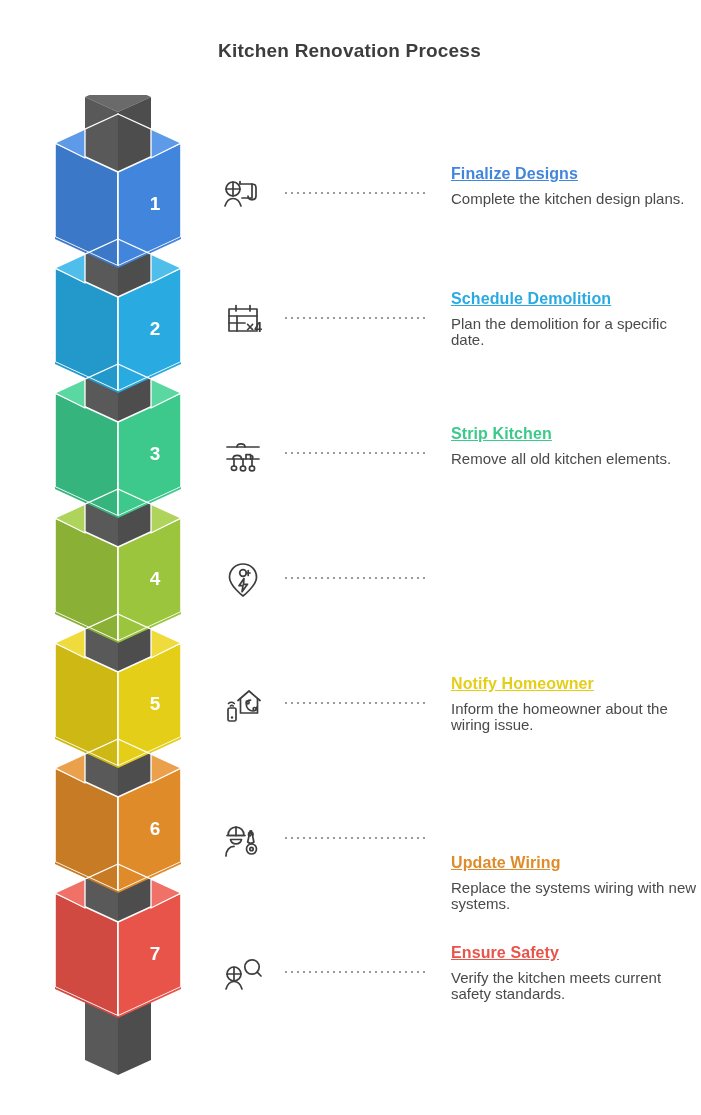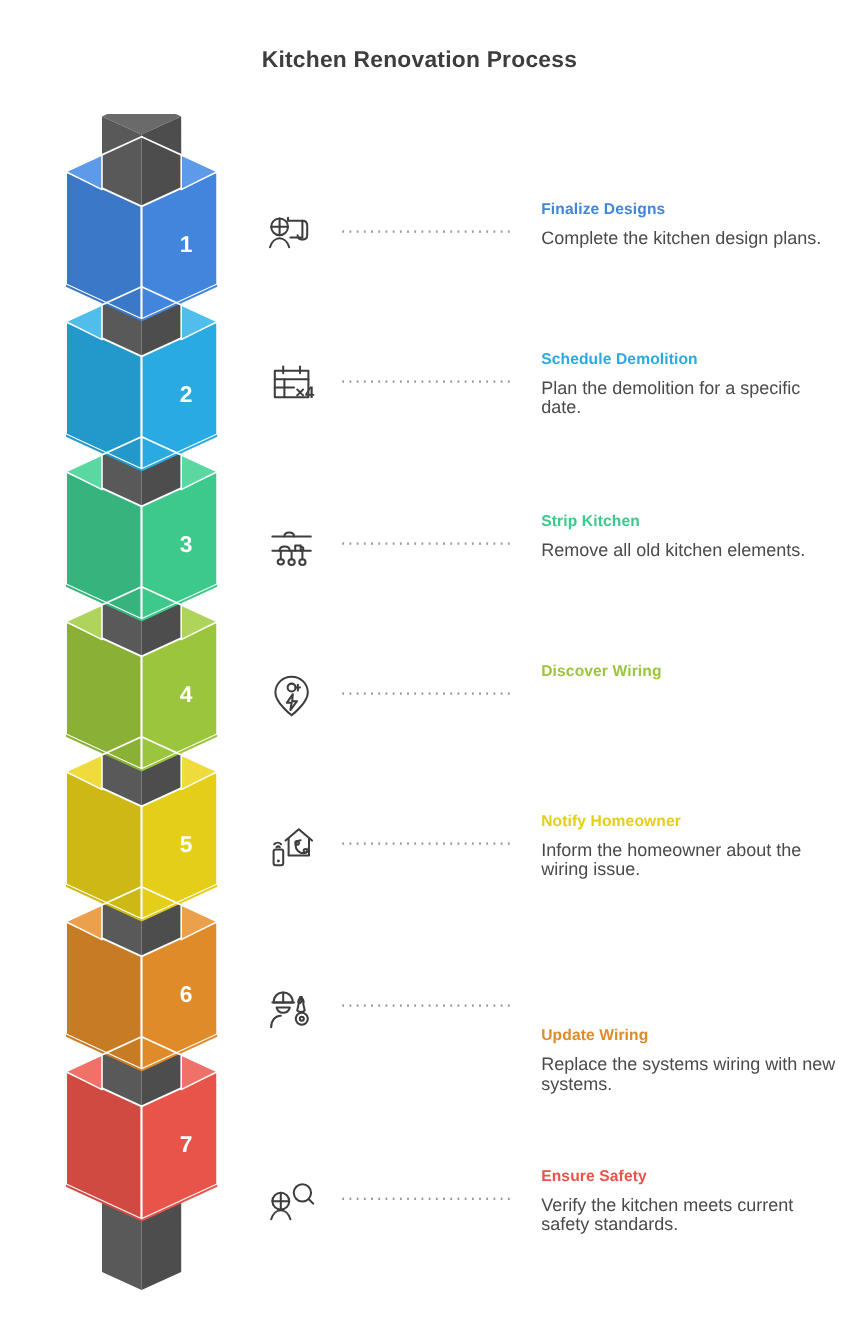--- a/index.html
+++ b/index.html
@@ -37,23 +37,24 @@
   .step-icon svg { display:block; width:52px; height:52px; }
   .step-dots {
     position:absolute; left:78px; top:24px;
     width:142px; height:2px;
     background-image:radial-gradient(circle, #9a9a9a 0.9px, rgba(0,0,0,0) 1.1px);
     background-size:6px 2px;
     background-repeat:repeat-x;
   }
   .step-text { position:absolute; left:246px; top:-4px; width:250px; }
   .step-title {
-    font-size:13px; font-weight:bold;
+    font-size:16px; font-weight:bold;
     line-height:20px; letter-spacing:.1px;
     margin-bottom:7px;
+    text-decoration:underline;
   }
   .step-desc {
     font-size:15px; color:#4a4a4a;
     line-height:15.5px;
   }
 </style>
 </head>
 <body>
 
 <div id="page-title">Kitchen Renovation Process</div>
@@ -204,21 +205,20 @@
     <svg viewBox="0 0 52 52" fill="none" stroke="#3d3d3d" stroke-width="1.7" stroke-linecap="round" stroke-linejoin="round">
       <path d="M26 11c-7.7 0-13.5 5.8-13.5 13.2C12.5 32.6 26 43 26 43s13.5-10.4 13.5-18.8C39.5 16.8 33.7 11 26 11z"></path>
       <circle cx="26" cy="20" r="3.3"></circle>
       <line x1="29.3" y1="20" x2="33" y2="20"></line>
       <line x1="31.2" y1="17.6" x2="31.2" y2="22.4"></line>
       <path d="M27 25.5l-5 7.2h4l-1 6 5.5-7.4h-4z"></path>
     </svg>
   </div>
   <div class="step-dots"></div>
   <div class="step-text">
-    <div class="step-title" style="color: rgb(155, 197, 61);">Discover Wiring</div>
   </div>
 </div>
 
 <div class="step-row" style="top:678px">
   <div class="step-icon">
     <svg viewBox="0 0 52 52" fill="none" stroke="#3d3d3d" stroke-width="1.7" stroke-linecap="round" stroke-linejoin="round">
       <path d="M21 22.5L32 13l11 9.5"></path>
       <path d="M23.5 21v14h17V21"></path>
       <path d="M33.5 22.2c-2.4 0-4.2 1.8-4.2 4.2 0 3.8 3.2 6.6 6.6 6.6 2.4 0 4.2-1.8 4.2-4.2"></path>
       <circle cx="30.6" cy="24.4" r="1.5"></circle>
@@ -249,21 +249,21 @@
       <circle cx="34.5" cy="36" r="1.7"></circle>
     </svg>
   </div>
   <div class="step-dots"></div>
   <div class="step-text">
     <div class="step-title" style="color: rgb(224, 139, 42); margin-top: 44px;">Update Wiring</div>
     <div class="step-desc">Replace the systems wiring with new systems.</div>
   </div>
 </div>
 
-<div class="step-row" style="top:974px">
+<div class="step-row" style="top:947px">
   <div class="step-icon">
     <svg viewBox="0 0 52 52" fill="none" stroke="#3d3d3d" stroke-width="1.7" stroke-linecap="round" stroke-linejoin="round">
       <circle cx="17" cy="27" r="7"></circle>
       <line x1="17" y1="20" x2="17" y2="34"></line>
       <line x1="10" y1="27" x2="24" y2="27"></line>
       <path d="M9 42c1.5-5 5-7.5 8-7.5s6.5 2.5 8 7.5"></path>
       <circle cx="35" cy="20" r="7.2"></circle>
       <line x1="40.2" y1="25.2" x2="44" y2="29"></line>
     </svg>
   </div>

